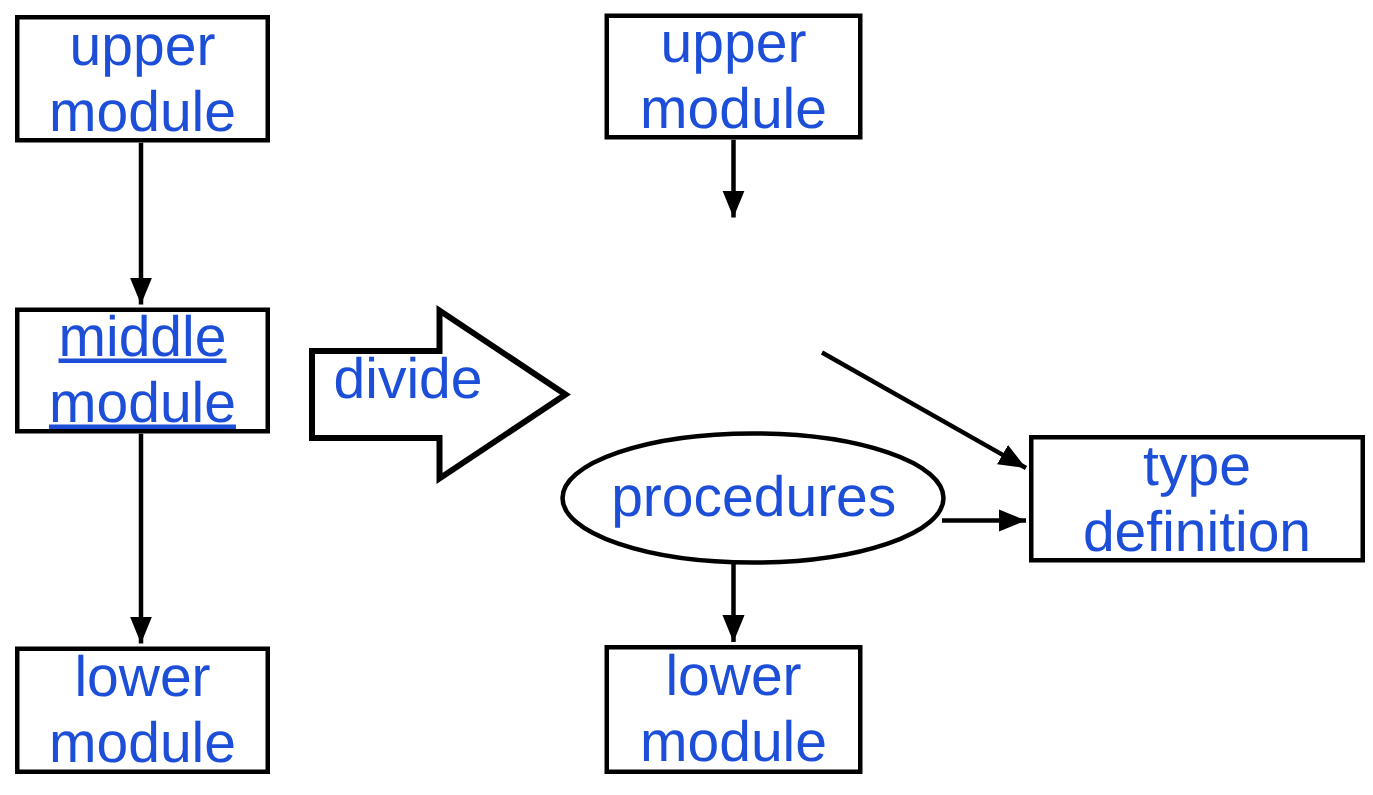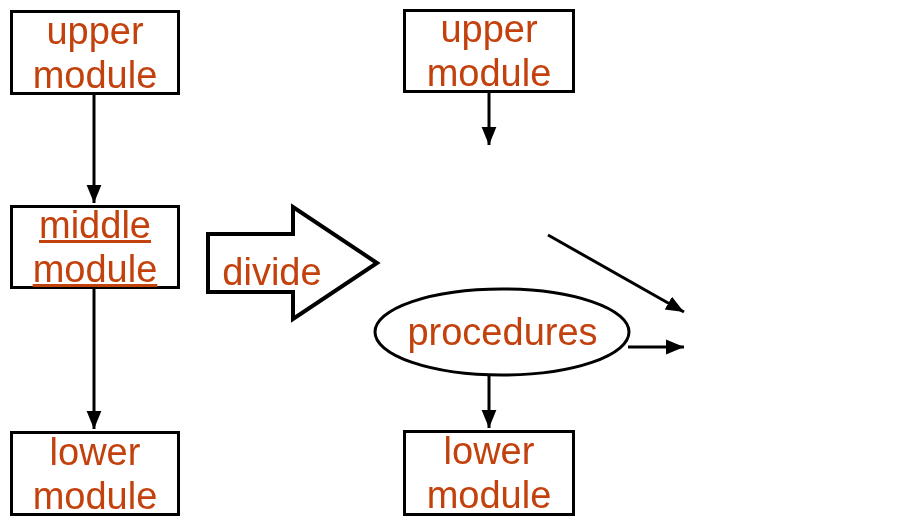--- a/index.html
+++ b/index.html
@@ -6,21 +6,21 @@
     margin: 0;
     padding: 0;
     background: #ffffff;
   }
   #canvas {
     position: relative;
     width: 915px;
     height: 530px;
     background: #ffffff;
     font-family: "Liberation Sans", "DejaVu Sans", sans-serif;
-    color: #c2410c;
+    color: #1d4ed8;
     overflow: hidden;
   }
   #connector-layer {
     position: absolute;
     left: 0;
     top: 0;
     width: 915px;
     height: 530px;
   }
   .node-box {
@@ -87,33 +87,37 @@
   <div class="node-box" style="left:10px; top:205px; width:170px; height:84px;text-decoration:underline;">
     <span>middle</span>
     <span>module</span>
   </div>
 
   <div class="node-box" style="left:10px; top:431px; width:170px; height:85px;">
     <span>lower</span>
     <span>module</span>
   </div>
 
-  <div class="shape-label" style="left:210px; top:244px; width:124px; height:56px;">
+  <div class="shape-label" style="left:210px; top:225px; width:124px; height:56px;">
     <span>divide</span>
   </div>
 
   <div class="node-box" style="left:403px; top:9px; width:172px; height:84px;">
     <span>upper</span>
     <span>module</span>
   </div>
 
 
   <div class="shape-label" style="left:377px; top:291px; width:251px; height:82px;">
     <span>procedures</span>
   </div>
 
+  <div class="node-box" style="left:686px; top:290px; width:224px; height:85px;">
+    <span>type</span>
+    <span>definition</span>
+  </div>
 
   <div class="node-box" style="left:403px; top:430px; width:172px; height:86px;">
     <span>lower</span>
     <span>module</span>
   </div>
 
 </div>
 
 </body></html>

